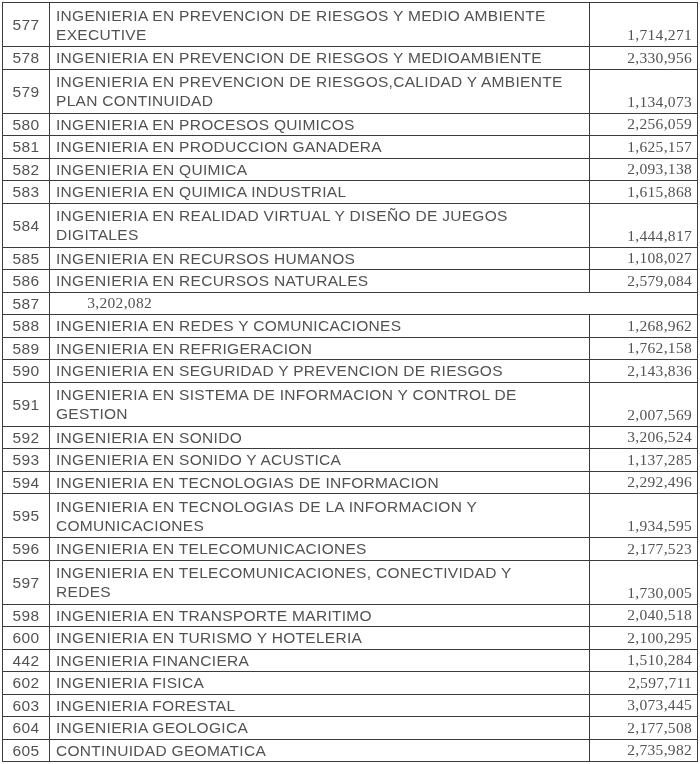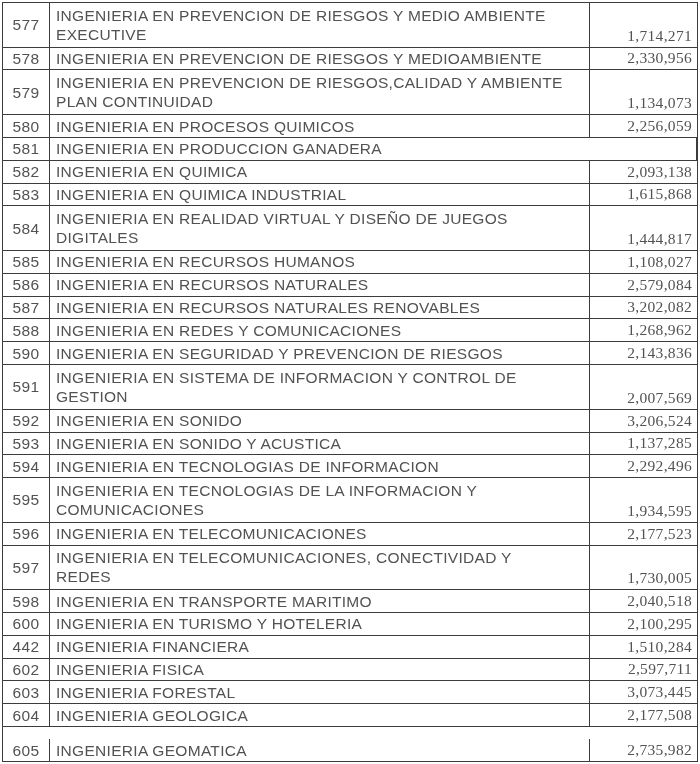--- a/index.html
+++ b/index.html
@@ -33,21 +33,21 @@
     background: #ffffff;
   }
   .row {
     display: flex;
     flex: 1 1 0;
     min-height: 0;
     border-bottom: 1px solid #3c3c3c;
     box-sizing: border-box;
   }
   .row.tall { flex: 2 1 0; }
-  .row:last-child { border-bottom: none; margin-top: 12px; }
+  .row:last-child { border-bottom: none; }
   .cell {
     box-sizing: border-box;
     font-size: 15.5px;
     letter-spacing: 0.3px;
     line-height: 19px;
     overflow: hidden;
   }
   .cell-num {
     width: 47px;
     flex: none;
@@ -98,20 +98,21 @@
         <div class="cell cell-value">1,134,073</div>
       </div>
       <div class="row">
         <div class="cell cell-num">580</div>
         <div class="cell cell-name">INGENIERIA EN PROCESOS QUIMICOS</div>
         <div class="cell cell-value">2,256,059</div>
       </div>
       <div class="row">
         <div class="cell cell-num">581</div>
         <div class="cell cell-name">INGENIERIA EN PRODUCCION GANADERA</div>
+        <div class="cell cell-value">1,625,157</div>
       </div>
       <div class="row">
         <div class="cell cell-num">582</div>
         <div class="cell cell-name">INGENIERIA EN QUIMICA</div>
         <div class="cell cell-value">2,093,138</div>
       </div>
       <div class="row">
         <div class="cell cell-num">583</div>
         <div class="cell cell-name">INGENIERIA EN QUIMICA INDUSTRIAL</div>
         <div class="cell cell-value">1,615,868</div>
@@ -127,27 +128,31 @@
         <div class="cell cell-name">INGENIERIA EN RECURSOS HUMANOS</div>
         <div class="cell cell-value">1,108,027</div>
       </div>
       <div class="row">
         <div class="cell cell-num">586</div>
         <div class="cell cell-name">INGENIERIA EN RECURSOS NATURALES</div>
         <div class="cell cell-value">2,579,084</div>
       </div>
       <div class="row">
         <div class="cell cell-num">587</div>
-        <div class="cell cell-name">INGENIERIA EN RECURSOS NATURALES RENOVABLES</div>
         <div class="cell cell-value">3,202,082</div>
       </div>
       <div class="row">
         <div class="cell cell-num">588</div>
         <div class="cell cell-name">INGENIERIA EN REDES Y COMUNICACIONES</div>
         <div class="cell cell-value">1,268,962</div>
+      </div>
+      <div class="row">
+        <div class="cell cell-num">589</div>
+        <div class="cell cell-name">INGENIERIA EN REFRIGERACION</div>
+        <div class="cell cell-value">1,762,158</div>
       </div>
       <div class="row">
         <div class="cell cell-num">590</div>
         <div class="cell cell-name">INGENIERIA EN SEGURIDAD Y PREVENCION DE RIESGOS</div>
         <div class="cell cell-value">2,143,836</div>
       </div>
       <div class="row tall">
         <div class="cell cell-num">591</div>
         <div class="cell cell-name">INGENIERIA EN SISTEMA DE INFORMACION Y CONTROL DE
 GESTION</div>
@@ -210,17 +215,17 @@
         <div class="cell cell-name">INGENIERIA FORESTAL</div>
         <div class="cell cell-value">3,073,445</div>
       </div>
       <div class="row">
         <div class="cell cell-num">604</div>
         <div class="cell cell-name">INGENIERIA GEOLOGICA</div>
         <div class="cell cell-value">2,177,508</div>
       </div>
       <div class="row">
         <div class="cell cell-num">605</div>
-        <div class="cell cell-name">INGENIERIA GEOMATICA</div>
+        <div class="cell cell-name">CONTINUIDAD GEOMATICA</div>
         <div class="cell cell-value">2,735,982</div>
       </div>
     </div>
 </div>
 
 </body></html>

